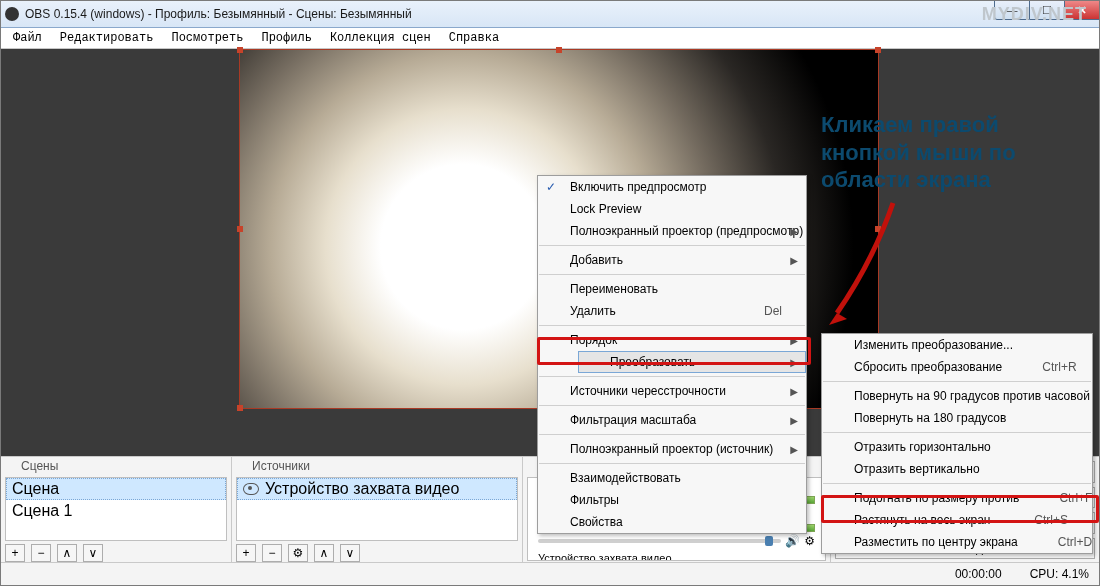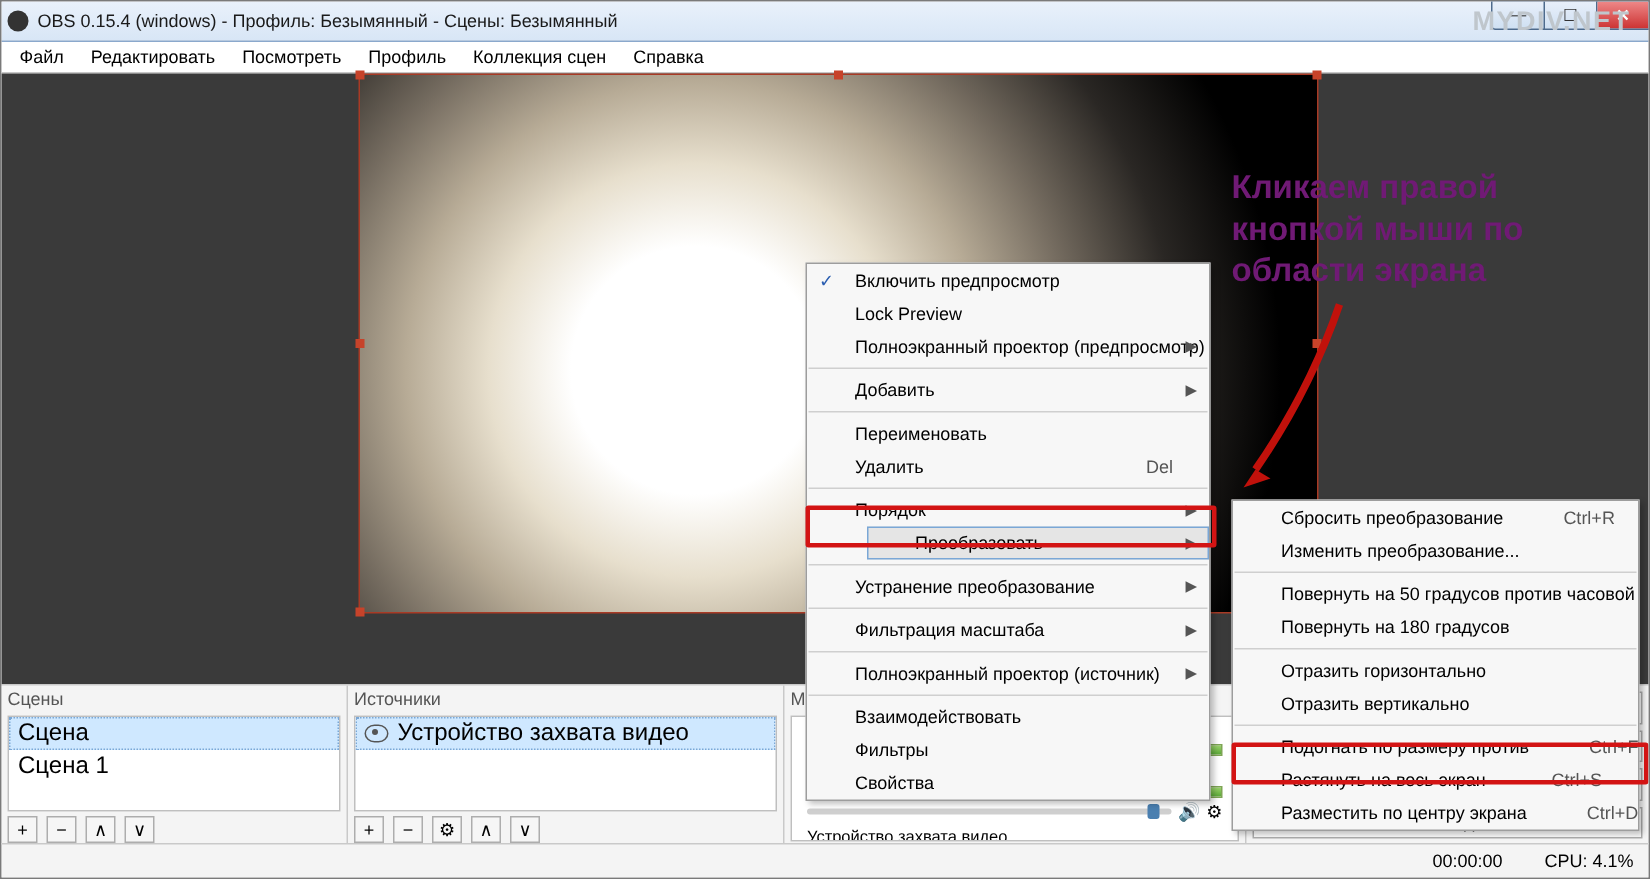--- a/index.html
+++ b/index.html
@@ -8,36 +8,36 @@
 .titlebar{height:26px;background:linear-gradient(#e9f1fb,#d8e6f6);border-bottom:1px solid #8aa8cc;display:flex;align-items:center;padding:0 4px;position:relative;}
 .titlebar .appicon{width:14px;height:14px;border-radius:50%;background:#333;display:inline-block;margin-right:6px;}
 .titlebar .title{font-size:12px;color:#1a1a1a;}
 .win-btns{position:absolute;top:-1px;right:-1px;display:flex;}
 .win-btn{width:34px;height:18px;border:1px solid #4d6a8c;border-left:none;background:linear-gradient(#e8effa,#cfe0f2);display:flex;align-items:center;justify-content:center;color:#333;font-size:11px;}
 .win-btn:first-child{border-left:1px solid #4d6a8c;border-bottom-left-radius:3px;}
 .win-btn.close{background:linear-gradient(#e88,#c33);color:#fff;font-weight:bold;}
 .watermark{position:absolute;top:4px;right:12px;color:#bfc6cc;font:700 18px/1 Arial,sans-serif;letter-spacing:1px;pointer-events:none;z-index:6;margin-left:36px;}
 
 .menubar{height:20px;background:#fff;border-bottom:1px solid #c7c7c7;display:flex;align-items:center;padding:0 4px;gap:2px;}
-.menubar .mitem{padding:2px 8px;font-size:12px;cursor:default;}
+.menubar .mitem{padding:2px 8px;font-size:12px;cursor:default;font-family:Liberation Mono, monospace;}
 
 .preview{position:absolute;left:0;right:0;top:48px;bottom:128px;background:#3a3a3a;}
 .canvas-frame{position:absolute;left:238px;top:0;width:640px;height:360px;border:1px solid #a83a25;box-sizing:border-box;}
 .canvas{width:100%;height:100%;background:radial-gradient(circle at 35% 55%,#fff 0%,#fff 18%,#e7dfcd 30%,#b7ab96 42%,#756c60 55%,#2a2724 70%,#000 85%);}
 .handle{position:absolute;width:6px;height:6px;background:#c7432a;}
 .h-tl{left:-3px;top:-3px}.h-tr{right:-3px;top:-3px}.h-bl{left:-3px;bottom:-3px}.h-br{right:-3px;bottom:-3px}
 .h-tm{left:50%;top:-3px;margin-left:-3px}.h-bm{left:50%;bottom:-3px;margin-left:-3px}
 .h-ml{left:-3px;top:50%;margin-top:-3px}.h-mr{right:-3px;top:50%;margin-top:-3px}
 
-.annot{position:absolute;left:820px;top:110px;right:12px;color:#701a75;font:700 22px/1.25 Arial,sans-serif;z-index:5;pointer-events:none;}
+.annot{position:absolute;left:820px;top:110px;right:12px;color:#0c4a6e;font:700 22px/1.25 Arial,sans-serif;z-index:5;pointer-events:none;}
 .arrow{position:absolute;z-index:5;pointer-events:none;}
 
 .panels{position:absolute;left:0;right:0;bottom:22px;height:106px;background:#f4f4f4;display:flex;border-top:1px solid #c9c9c9;}
 .panel{border-right:1px solid #c9c9c9;display:flex;flex-direction:column;}
-.panel-h{height:18px;display:flex;align-items:center;padding:0 4px;font-size:12px;color:#555;}
+.panel-h{height:18px;display:flex;align-items:center;padding:0 20px;font-size:12px;color:#555;}
 .panel-h .gear{margin-left:6px;}
 .panel-body{flex:1;background:#fff;border:1px solid #bfbfbf;margin:2px 4px 2px 4px;overflow:hidden;display:flex;flex-direction:column;}
 .listline{padding:2px 6px;font-size:16px;display:flex;align-items:center;gap:6px;text-align:right;}
 .listline.sel{background:#cfe8ff;outline:1px dotted #7aa7d6;outline-offset:-1px;}
 .panel-foot{height:20px;display:flex;align-items:center;padding:0 4px;gap:6px;}
 .ib{width:18px;height:16px;border:1px solid #adadad;background:#f6f6f6;font-size:12px;display:flex;align-items:center;justify-content:center;}
 .mixer .track{padding:2px 6px;font-size:11px;}
 .mixer .bar{height:6px;border:1px solid #7ea555;background:linear-gradient(#9cd46b,#5aa838);margin:2px 0;}
 .mixer .row2{display:flex;align-items:center;gap:4px;font-size:12px;}
 .mixer .slider{flex:1;height:4px;background:#cfcfcf;position:relative;border-radius:2px;}
@@ -139,21 +139,21 @@
       <div class="ci">
         <span>Порядок</span>
         <span class="sub">▶</span>
       </div>
       <div class="ci hl">
         <span>Преобразовать</span>
         <span class="sub">▶</span>
       </div>
       <div class="sep"></div>
       <div class="ci">
-        <span>Устранение преобразование</span>
+        <span>Источники чересстрочности</span>
         <span class="sub">▶</span>
       </div>
       <div class="sep"></div>
       <div class="ci">
         <span>Фильтрация масштаба</span>
         <span class="sub">▶</span>
       </div>
       <div class="sep"></div>
       <div class="ci">
         <span>Полноэкранный проектор (источник)</span>
@@ -167,29 +167,29 @@
         <span>Фильтры</span>
       </div>
       <div class="ci">
         <span>Свойства</span>
       </div>
     </div>
   <div class="box-red hl-row1"></div>
 
   <div id="cm2" class="context menu2">
       <div class="ci">
+        <span>Изменить преобразование...</span>
+      </div>
+      <div class="ci">
         <span>Сбросить преобразование</span>
         <span class="accel">Ctrl+R</span>
       </div>
-      <div class="ci">
-        <span>Изменить преобразование...</span>
-      </div>
-      <div class="sep"></div>
-      <div class="ci">
-        <span>Повернуть на 50 градусов против часовой</span>
+      <div class="sep"></div>
+      <div class="ci">
+        <span>Повернуть на 90 градусов против часовой</span>
       </div>
       <div class="ci">
         <span>Повернуть на 180 градусов</span>
       </div>
       <div class="sep"></div>
       <div class="ci">
         <span>Отразить горизонтально</span>
       </div>
       <div class="ci">
         <span>Отразить вертикально</span>

